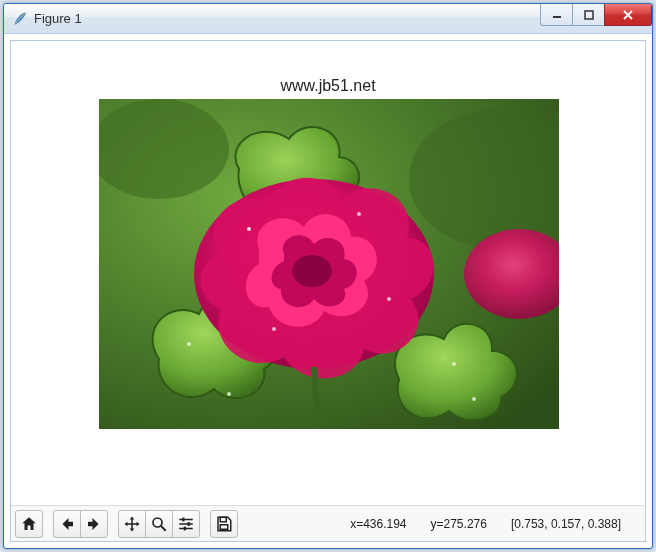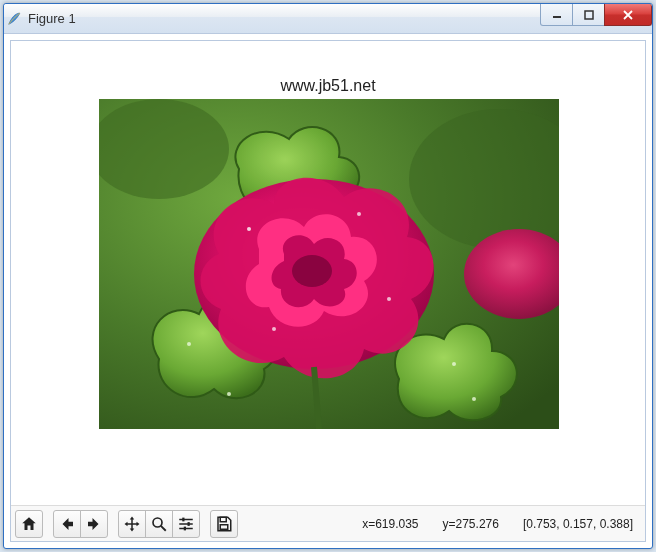--- a/index.html
+++ b/index.html
@@ -6,21 +6,21 @@
   html, body { width: 656px; height: 552px; font-family: "Segoe UI", Tahoma, sans-serif; background: #d8e4f0; overflow: hidden; }
   .window {
     position: absolute; left: 3px; top: 3px; width: 650px; height: 546px;
     border: 1px solid #2e6fc2; border-radius: 3px; background: #fff;
     box-shadow: 0 0 4px rgba(0,0,0,0.3);
     display: flex; flex-direction: column;
   }
   .titlebar {
     height: 30px; background: linear-gradient(to bottom, #fefefe 0%, #e9eef4 45%, #dce6f2 46%, #d4e1f0 100%);
     border-bottom: 1px solid #b9c9df; display: flex; align-items: center;
-    padding-left: 2px; border-radius: 3px 3px 0 0;
+    padding-left: 8px; border-radius: 3px 3px 0 0;
   }
   .titlebar .feather { width: 16px; height: 16px; margin-right: 6px; display:flex; align-items:center; justify-content:center;}
   .titlebar .title { font-size: 13px; color: #333; flex: 1; }
   .winbtns { display: flex; height: 22px; align-self: flex-start; margin-right: 0; }
   .winbtn {
     width: 33px; height: 22px; border: 1px solid #8aa5c6; border-top: none;
     background: linear-gradient(to bottom, #f3f7fb, #dbe6f3);
     display: flex; align-items: center; justify-content: center; font-size: 10px; color:#333;
     margin-left: -1px;
   }
@@ -54,21 +54,21 @@
     width: 28px; height: 28px; border: 1px solid #bbb; background: linear-gradient(to bottom,#fdfdfd,#ededed);
     margin-right: -1px; display: flex; align-items: center; justify-content: center;
     cursor: pointer;
   }
   .tb-btn:first-child { border-radius: 3px 0 0 3px; }
   .tb-btn:last-child { border-radius: 0 3px 3px 0; margin-right: 0; }
   .tb-btn.single { border-radius: 3px; }
   .tb-sep { width: 10px; }
   .spacer { flex: 1; }
   .coord { margin-right: 24px; }
-  .rgb { margin-right: 8px; }
+  .rgb { margin-right: 20px; }
 </style>
 </head>
 <body>
 
 <div class="window">
   <div class="titlebar">
     <span class="feather">
       <svg width="14" height="14" viewBox="0 0 24 24">
           <path d="M3 21 C10 4, 18 2, 22 2 C20 6, 14 16, 3 21 Z" fill="#4a90d9" stroke="#1b5fa3" stroke-width="1"></path>
           <path d="M3 21 C8 14, 14 8, 22 2" stroke="#f4c430" stroke-width="1.2" fill="none"></path>
@@ -194,18 +194,18 @@
       <div class="tb-group">
         <div class="tb-btn single" title="save">
           <svg width="18" height="18" viewBox="0 0 24 24">
               <path d="M4 3 L17 3 L21 7 L21 21 L4 21 Z" fill="none" stroke="#222" stroke-width="2"></path>
               <rect x="7" y="3" width="8" height="6" fill="none" stroke="#222" stroke-width="2"></rect>
               <rect x="7" y="13" width="10" height="6" fill="none" stroke="#222" stroke-width="2"></rect>
             </svg>
         </div>
       </div>
       <div class="spacer"></div>
-      <span class="coord">x=619.035</span>
+      <span class="coord">x=436.194</span>
       <span class="coord">y=275.276</span>
       <span class="rgb">[0.753, 0.157, 0.388]</span>
     </div>
   </div>
 </div>
 
 </body></html>

